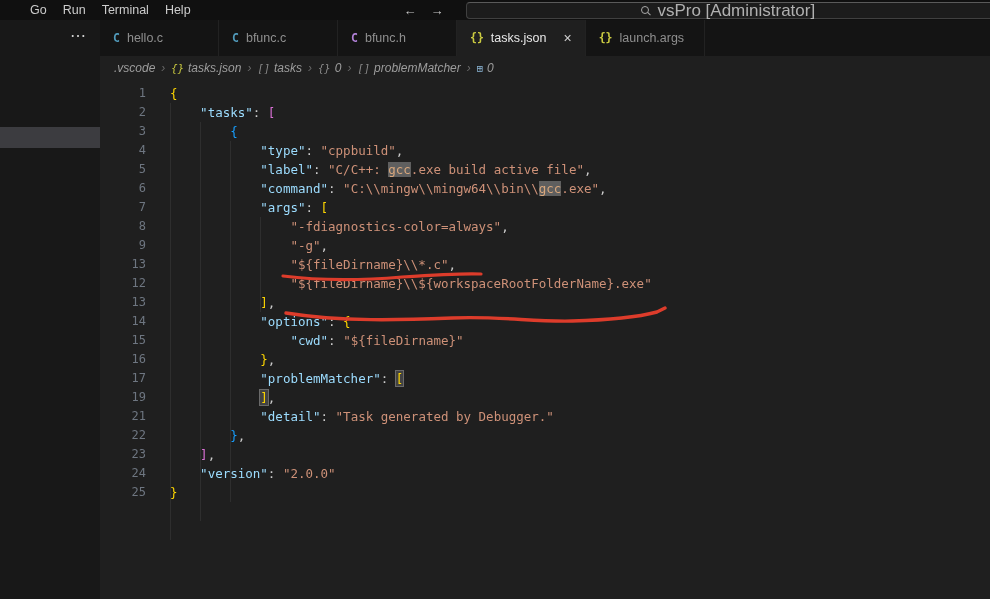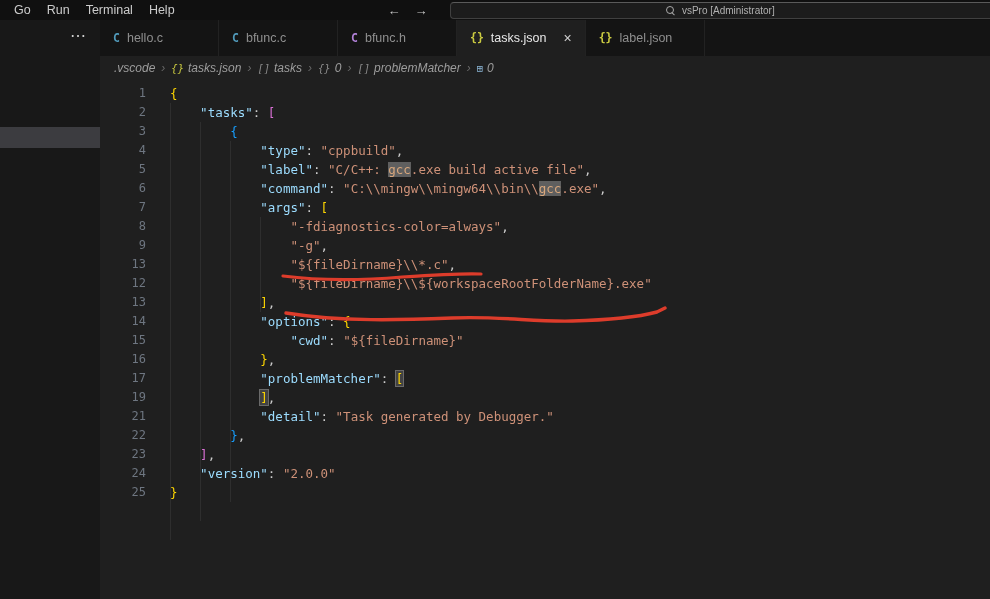--- a/index.html
+++ b/index.html
@@ -4,32 +4,32 @@
 <style>
   * { margin: 0; padding: 0; box-sizing: border-box; }
   html, body { width: 990px; height: 599px; overflow: hidden; background: #1f1f1f; }
   body { font-family: "Liberation Sans", sans-serif; }
 
   .window { width: 990px; height: 599px; display: flex; flex-direction: column; }
 
   
   .titlebar {
     height: 20px; background: #101010; display: flex; align-items: center;
-    color: #cccccc; font-size: 12.5px; flex: none;
+    color: #cccccc; font-size: 12.5px; flex: none; padding-left: 16px;
   }
   .menubar { display: flex; align-items: center; padding-left: 6px; }
   .menu-item { padding: 0 8px; cursor: default; line-height: 20px; }
   .nav-arrows { display: flex; gap: 14px; margin-left: 205px; color: #c8c8c8; font-size: 13px; }
   .nav-arrows span { cursor: default; }
   .command-center {
     flex: 1; margin-left: 22px; height: 17px; margin-top: 1px;
     background: #1c1c1c; border: 1px solid #404040; border-top-color: #5a5a5a;
     border-right: none; border-radius: 4px 0 0 4px;
     display: flex; align-items: center; justify-content: center;
-    color: #b0b0b0; font-size: 10px; gap: 6px;
+    color: #b0b0b0; font-size: 17px; gap: 6px;
   }
   .mag { position: relative; width: 10px; height: 10px; display: inline-block; }
   .mag::before {
     content: ""; position: absolute; left: 0; top: 0; width: 6px; height: 6px;
     border: 1.4px solid #a8a8a8; border-radius: 50%;
   }
   .mag::after {
     content: ""; position: absolute; left: 6.5px; top: 6.5px; width: 3.5px; height: 1.4px;
     background: #a8a8a8; transform: rotate(45deg); transform-origin: 0 0;
   }
@@ -133,21 +133,21 @@
             <span class="tab-icon" style="color: rgb(177, 128, 215);">C</span>
             <span class="tab-label">bfunc.h</span>
           </div>
           <div class="tab active">
             <span class="tab-icon" style="color: rgb(203, 203, 65);">{}</span>
             <span class="tab-label">tasks.json</span>
             <span class="tab-close">×</span>
           </div>
           <div class="tab">
             <span class="tab-icon" style="color: rgb(203, 203, 65);">{}</span>
-            <span class="tab-label">label.json</span>
+            <span class="tab-label">launch.args</span>
           </div>
         </div>
       <div class="breadcrumb" id="breadcrumb-items">
           <span class="bc-item">
             <span>.vscode</span>
           </span>
           <span class="bc-sep">›</span>
           <span class="bc-item">
             <span class="bc-icon" style="color: rgb(203, 203, 65);">{}</span>
             <span>tasks.json</span>

